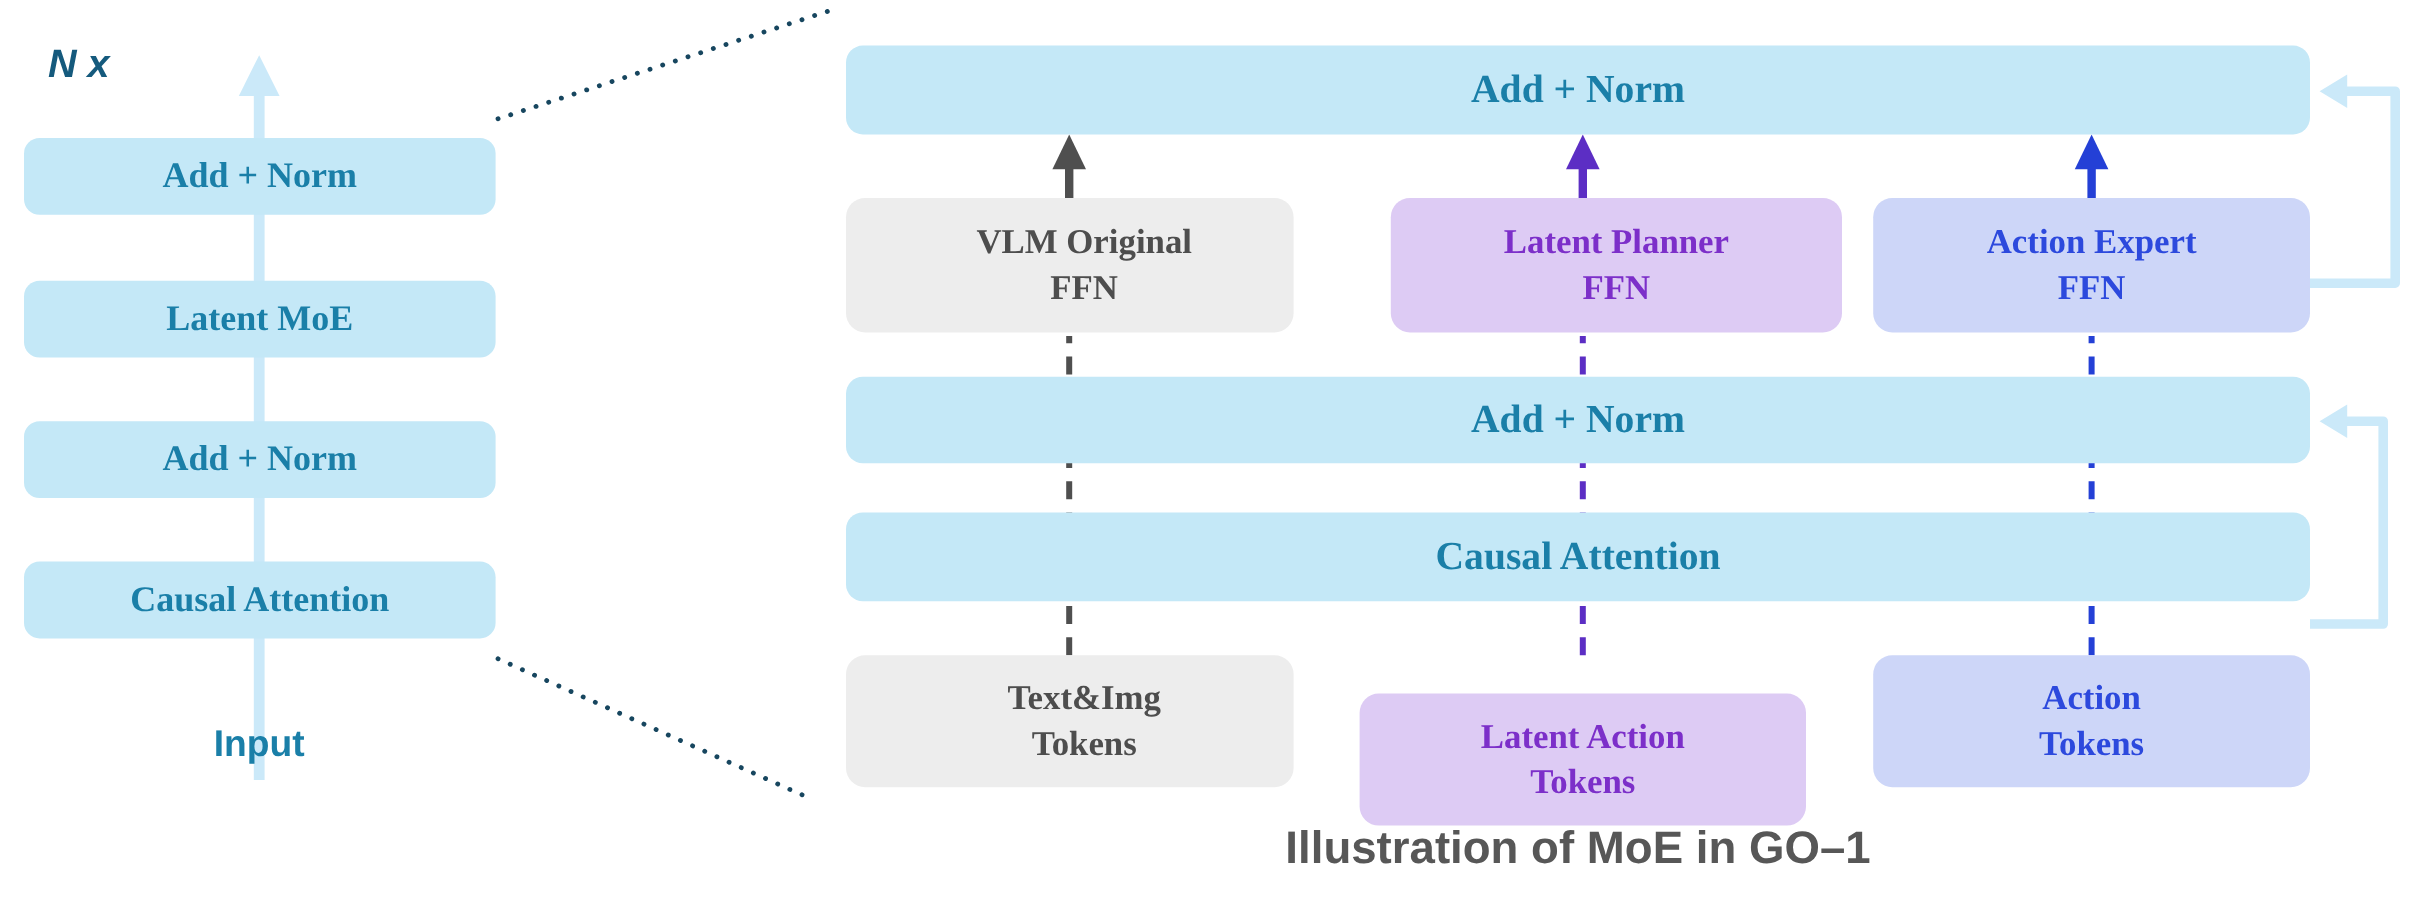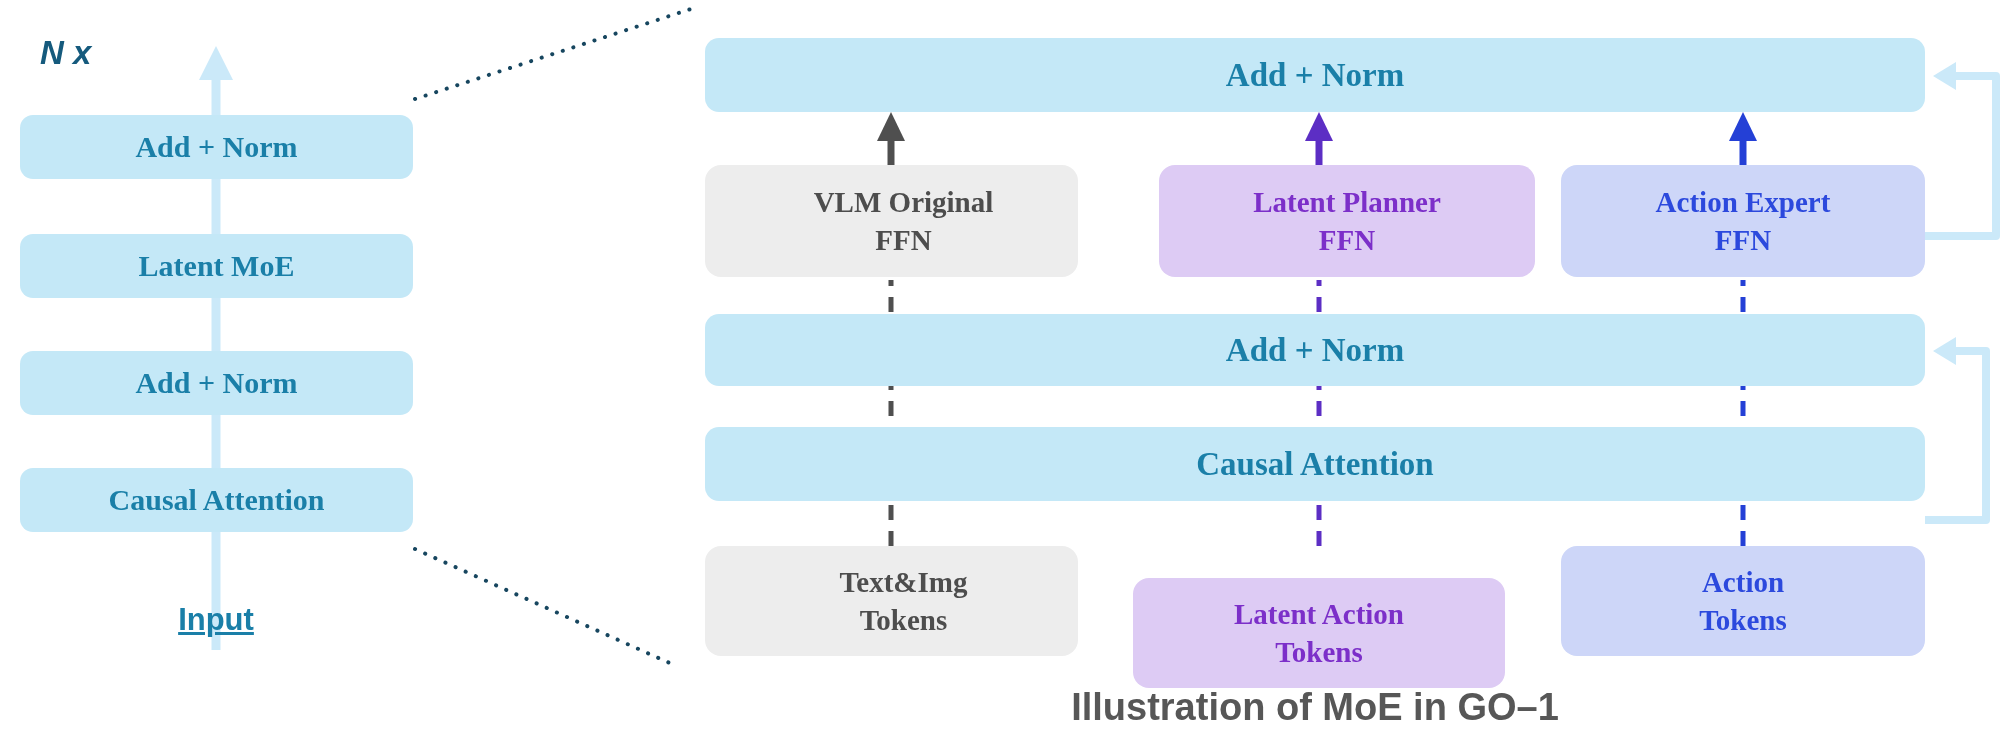--- a/index.html
+++ b/index.html
@@ -111,21 +111,21 @@
     <polygon points="1933,351 1956,337 1956,365" fill="#cbe9f9"></polygon>
   </svg>
 
   <div class="nx" style="left:40px; top:34px;">N x</div>
 
   <div class="node lbox" style="left:20px; top:115px; width:393px; height:64px;">Add + Norm</div>
   <div class="node lbox" style="left:20px; top:234px; width:393px; height:64px;">Latent MoE</div>
   <div class="node lbox" style="left:20px; top:351px; width:393px; height:64px;">Add + Norm</div>
   <div class="node lbox" style="left:20px; top:468px; width:393px; height:64px;">Causal Attention</div>
 
-  <div class="inputlbl" style="left:66px; top:602px; width:300px;text-decoration:underline;">Input</div>
+  <div class="inputlbl" style="left:66px; top:602px; width:300px;">Input</div>
 
   <div class="node bar" style="left:705px; top:38px; width:1220px; height:74px;">Add + Norm</div>
 
   <div class="node bigbox c-gray" style="left:705px; top:165px; width:373px; height:112px;padding-left:24px;">VLM Original
 FFN</div>
   <div class="node bigbox c-purple" style="left:1133px; top:165px; width:376px; height:112px;margin-left:26px;">Latent Planner
 FFN</div>
   <div class="node bigbox c-lav" style="left:1561px; top:165px; width:364px; height:112px;">Action Expert
 FFN</div>
 

